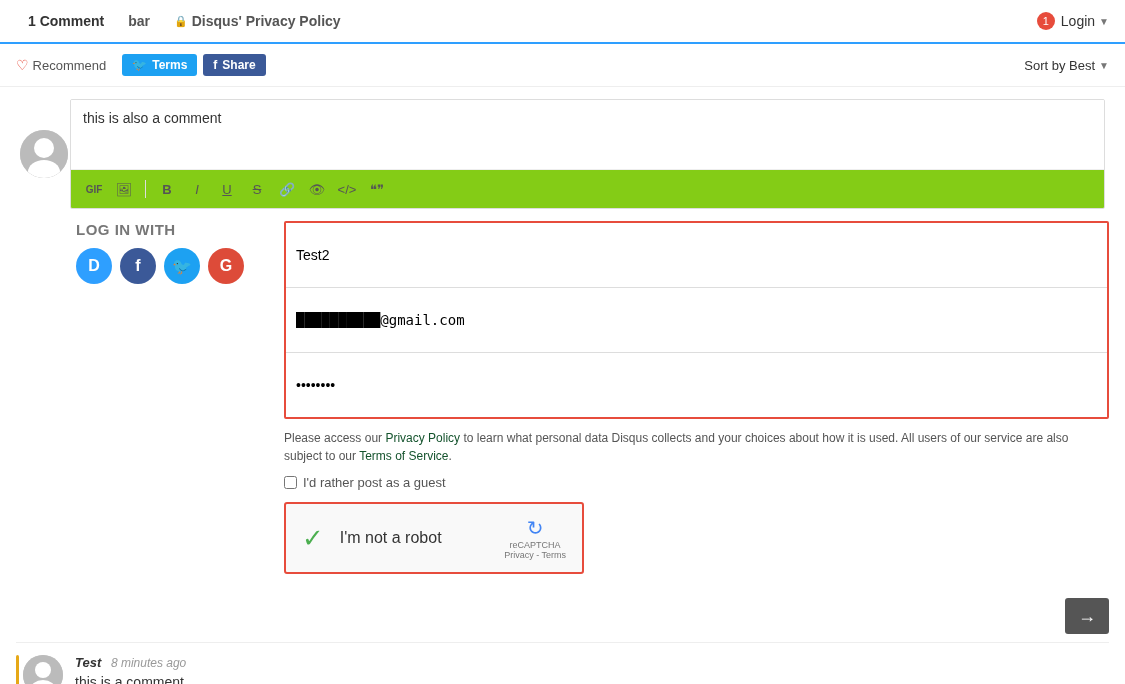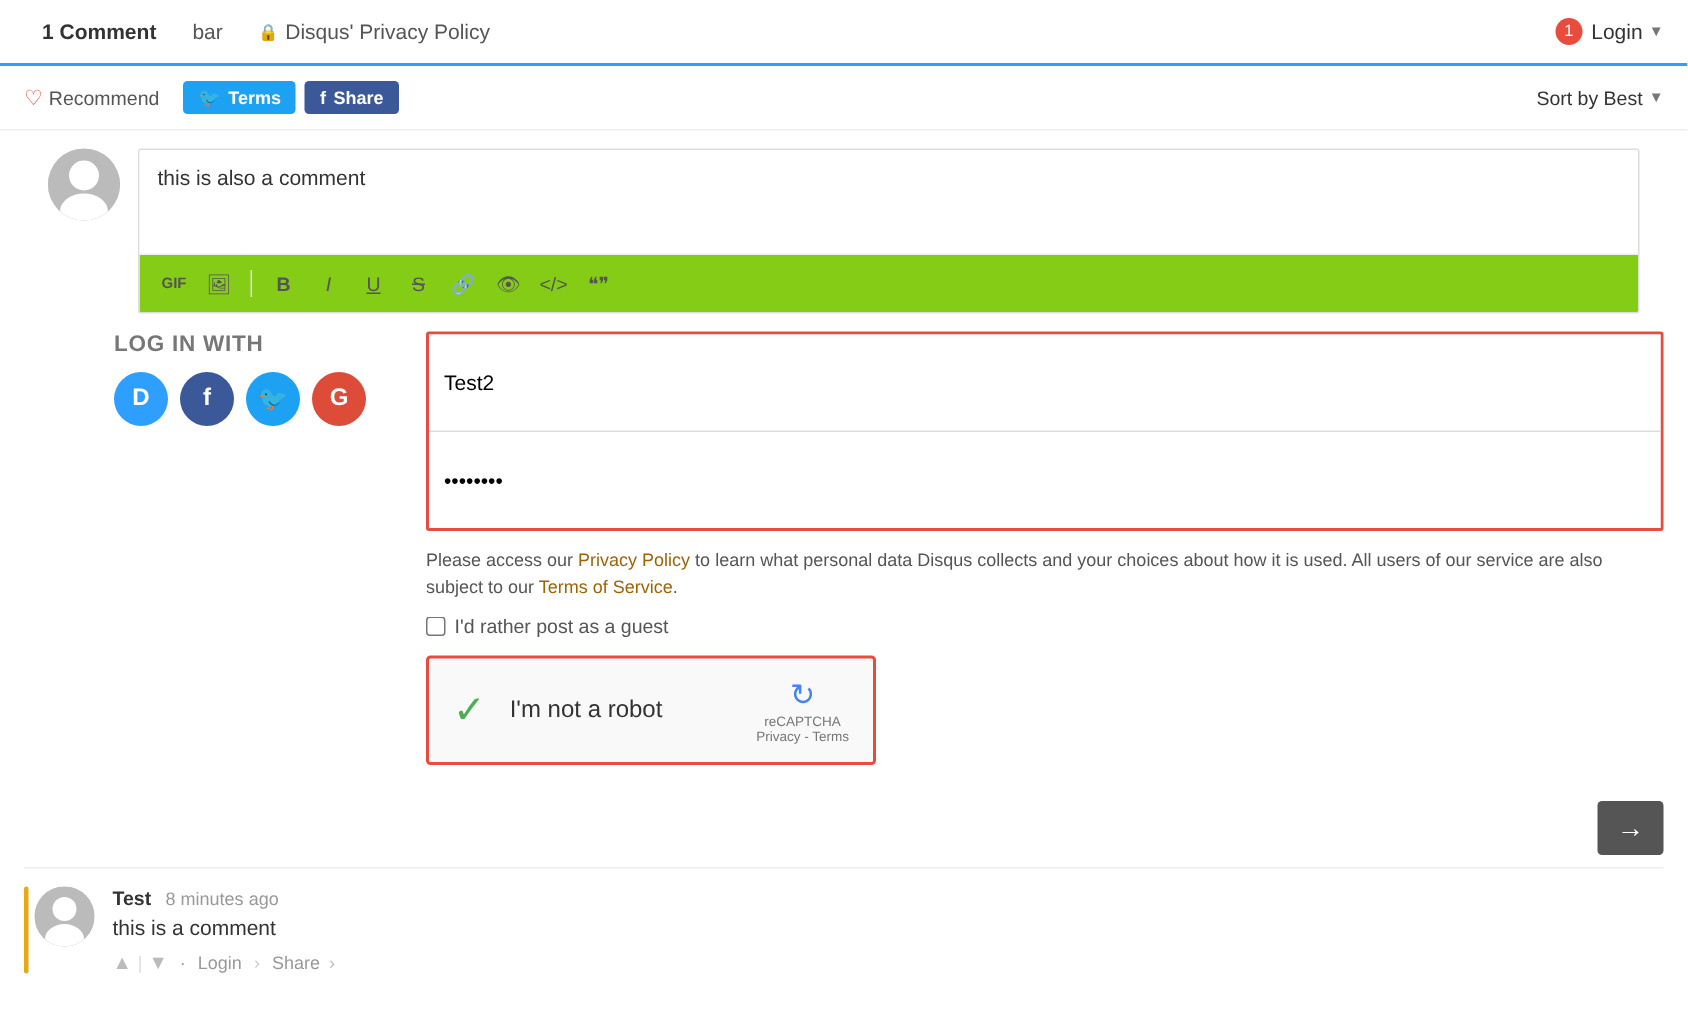--- a/index.html
+++ b/index.html
@@ -7,21 +7,21 @@
 
     
     .header-nav {
       display: flex; align-items: center;
       border-bottom: 2px solid #2e9fff;
       padding: 0 16px;
       height: 44px;
     }
     .header-nav .nav-item {
       font-size: 14px; color: #555; padding: 0 12px; height: 44px;
-      display: flex; align-items: center; cursor: pointer; text-decoration: none;
+      display: flex; align-items: center; cursor: pointer; text-decoration: none; font-weight: bold;
     }
     .header-nav .nav-item.active {
       color: #333; font-weight: bold; border-bottom: 2px solid #2e9fff; margin-bottom: -2px;
     }
     .header-nav .nav-item .lock-icon { font-size: 11px; margin-right: 4px; color: #777; }
     .header-nav .spacer { flex: 1; }
     .login-btn {
       display: flex; align-items: center; cursor: pointer; font-size: 14px; color: #333;
     }
     .login-badge {
@@ -53,21 +53,21 @@
       display: flex; align-items: center; gap: 5px; font-weight: bold;
     }
     .action-bar .spacer { flex: 1; }
     .sort-btn {
       font-size: 13px; color: #333; cursor: pointer; display: flex; align-items: center; gap: 4px;
     }
     .sort-btn .arrow { font-size: 10px; color: #777; }
 
     
     .editor-section {
-      display: flex; padding: 12px 32px; gap: 12px;
+      display: flex; padding: 12px 20px; gap: 2px; align-items: center;
     }
     .avatar-placeholder {
       width: 48px; height: 48px; background: #ccc; border-radius: 50%;
       flex-shrink: 0; display: flex; align-items: center; justify-content: center;
       overflow: hidden;
     }
     .avatar-placeholder svg { width: 48px; height: 48px; }
     .editor-box { flex: 1; border: 1px solid #ddd; border-radius: 2px; overflow: hidden; }
     .editor-content {
       min-height: 70px; padding: 10px 12px; font-size: 14px; color: #333;
@@ -124,21 +124,21 @@
     .signup-form input {
       display: block; width: 100%; border: none; border-bottom: 1px solid #ddd;
       padding: 24px 10px; font-size: 14px; outline: none;
     }
     .signup-form input:last-child { border-bottom: none; }
     .signup-form input::placeholder { color: #aaa; }
 
     .privacy-text {
       font-size: 12px; color: #555; line-height: 1.5; margin-bottom: 10px;
     }
-    .privacy-text a { color: #a16207; text-decoration: none; }
+    .privacy-text a { color: #14532d; text-decoration: none; }
 
     .guest-checkbox { display: flex; align-items: center; gap: 6px; font-size: 13px; color: #555; margin-bottom: 12px; cursor: pointer; }
     .guest-checkbox input { cursor: pointer; }
 
     
     .recaptcha-box {
       border: 2px solid #e74c3c; border-radius: 3px; width: 300px;
       display: flex; align-items: center; padding: 12px 16px;
       background: #f9f9f9; gap: 16px;
     }
@@ -157,21 +157,21 @@
 
     
     .comments-section { padding: 0 16px; }
     .comment-item { display: flex; gap: 12px; padding: 12px 0; border-top: 1px solid #eee; }
     .comment-avatar {
       width: 40px; height: 40px; background: #ccc; border-radius: 50%;
       flex-shrink: 0; overflow: hidden;
     }
     .comment-avatar svg { width: 40px; height: 40px; }
     .comment-body { flex: 1; }
-    .comment-meta { font-size: 13px; margin-bottom: 4px; }
+    .comment-meta { font-size: 13px; margin-bottom: 4px; font-style: italic; }
     .comment-author { font-weight: bold; color: #333; }
     .comment-time { color: #999; margin-left: 6px; font-size: 12px; }
     .comment-text { font-size: 14px; color: #333; margin-bottom: 8px; }
     .comment-actions { display: flex; align-items: center; gap: 4px; font-size: 12px; color: #999; }
     .vote-btn { cursor: pointer; color: #bbb; font-size: 13px; }
     .vote-sep { color: #ddd; }
     .comment-action-btn { color: #999; cursor: pointer; text-decoration: none; }
     .comment-left-border { width: 3px; background: #e6a817; border-radius: 2px; flex-shrink: 0; margin-right: -8px; }
   </style>
 </head>
@@ -258,20 +258,21 @@
       <div class="social-icon si-facebook">f</div>
       <div class="social-icon si-twitter">🐦</div>
       <div class="social-icon si-google">G</div>
     </div>
   </div>
 
   <div class="signup-with">
 
     <div class="signup-form">
       <input type="text" value="Test2" placeholder="Name" style="">
+      <input type="email" value="██████████@gmail.com" placeholder="@gmail.com" style="font-family: monospace;">
       <input type="password" value="12345678" placeholder="Password" style="">
     </div>
 
     <div class="privacy-text">
       <span>Please access our </span><a href="#">Privacy Policy</a><span> to learn what personal data Disqus collects and your choices about how it is used. All users of our service are also subject to our </span><a href="#">Terms of Service</a><span>.</span>
     </div>
 
     <label class="guest-checkbox">
       <input type="checkbox" style="">
       <span>I'd rather post as a guest</span>

